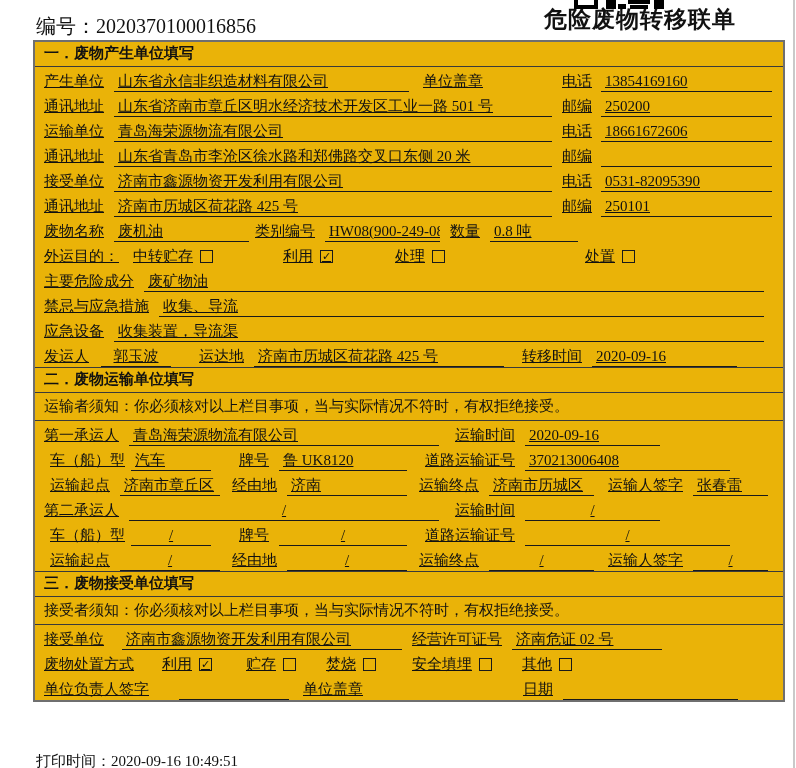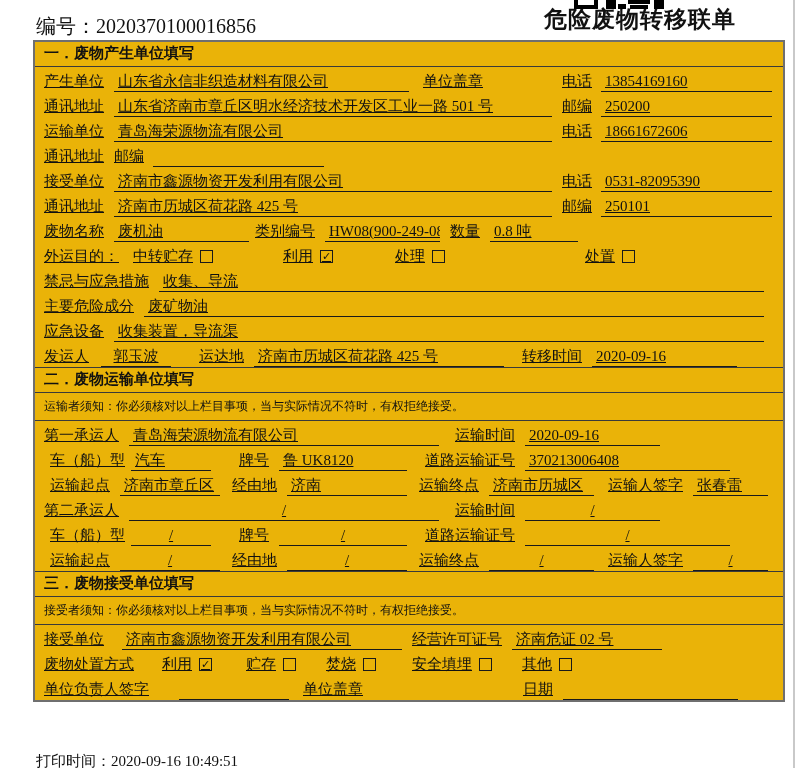--- a/index.html
+++ b/index.html
@@ -15,21 +15,21 @@
 
   
   .page-edge { position:absolute; right:1px; top:0; width:2px; height:768px; background:#c9c9c9; }
 
   
   .form-table { position:absolute; left:33px; top:40px; width:752px;
                 border:2px solid #6f6f6f; background:#eab308; }
   .section-header { font-weight:bold; font-size:15px; line-height:17px;
                     padding:3px 9px 4px 9px; border-bottom:1px solid #3a3a3a; }
   .bt { border-top:1px solid #3a3a3a; }
-  .notice-row { font-size:12px; line-height:17px; padding:5px 9px;
+  .notice-row { font-size:15px; line-height:17px; padding:5px 9px;
                 border-bottom:1px solid #3a3a3a; }
 
   .row { display:flex; align-items:flex-end; padding:0 9px; height:25px;
          font-size:15px; line-height:22px; white-space:nowrap;text-decoration:underline; }
   .lbl { flex:none; }
   .u { border-bottom:1px solid #1a1a1a; display:inline-block; height:22px;
        padding:0 4px; overflow:hidden; flex:none; }
   .grow { flex:1 1 auto; margin-right:10px; }
   .c { text-align:center; }
   .spacer { flex:1 1 auto; }
@@ -102,20 +102,21 @@
     <span class="lbl mr10">运输单位</span>
     <span class="u grow">青岛海荣源物流有限公司</span>
     <span class="rgroup">
       <span class="lbl">电话</span>
       <span class="u">18661672606</span>
     </span>
   </div>
 
   <div class="row">
     <span class="lbl mr10">通讯地址</span>
+    <span class="u grow">山东省青岛市李沧区徐水路和郑佛路交叉口东侧 20 米</span>
     <span class="rgroup">
       <span class="lbl">邮编</span>
       <span class="u"></span>
     </span>
   </div>
 
   <div class="row">
     <span class="lbl mr10">接受单位</span>
     <span class="u grow">济南市鑫源物资开发利用有限公司</span>
     <span class="rgroup">
@@ -157,27 +158,27 @@
       <span class="lbl">处理</span>
       <span class="cb"></span>
     </span>
     <span class="opt ml140">
       <span class="lbl">处置</span>
       <span class="cb"></span>
     </span>
   </div>
 
   <div class="row">
+    <span class="lbl mr10">主要危险成分</span>
+    <span class="u grow">废矿物油</span>
+  </div>
+
+  <div class="row">
     <span class="lbl mr10">禁忌与应急措施</span>
     <span class="u grow">收集、导流</span>
-  </div>
-
-  <div class="row">
-    <span class="lbl mr10">主要危险成分</span>
-    <span class="u grow">废矿物油</span>
   </div>
 
   <div class="row">
     <span class="lbl mr10">应急设备</span>
     <span class="u grow">收集装置，导流渠</span>
   </div>
 
   <div class="row">
     <span class="lbl">发运人</span>
     <span class="u w70 ml12 c">郭玉波</span>

